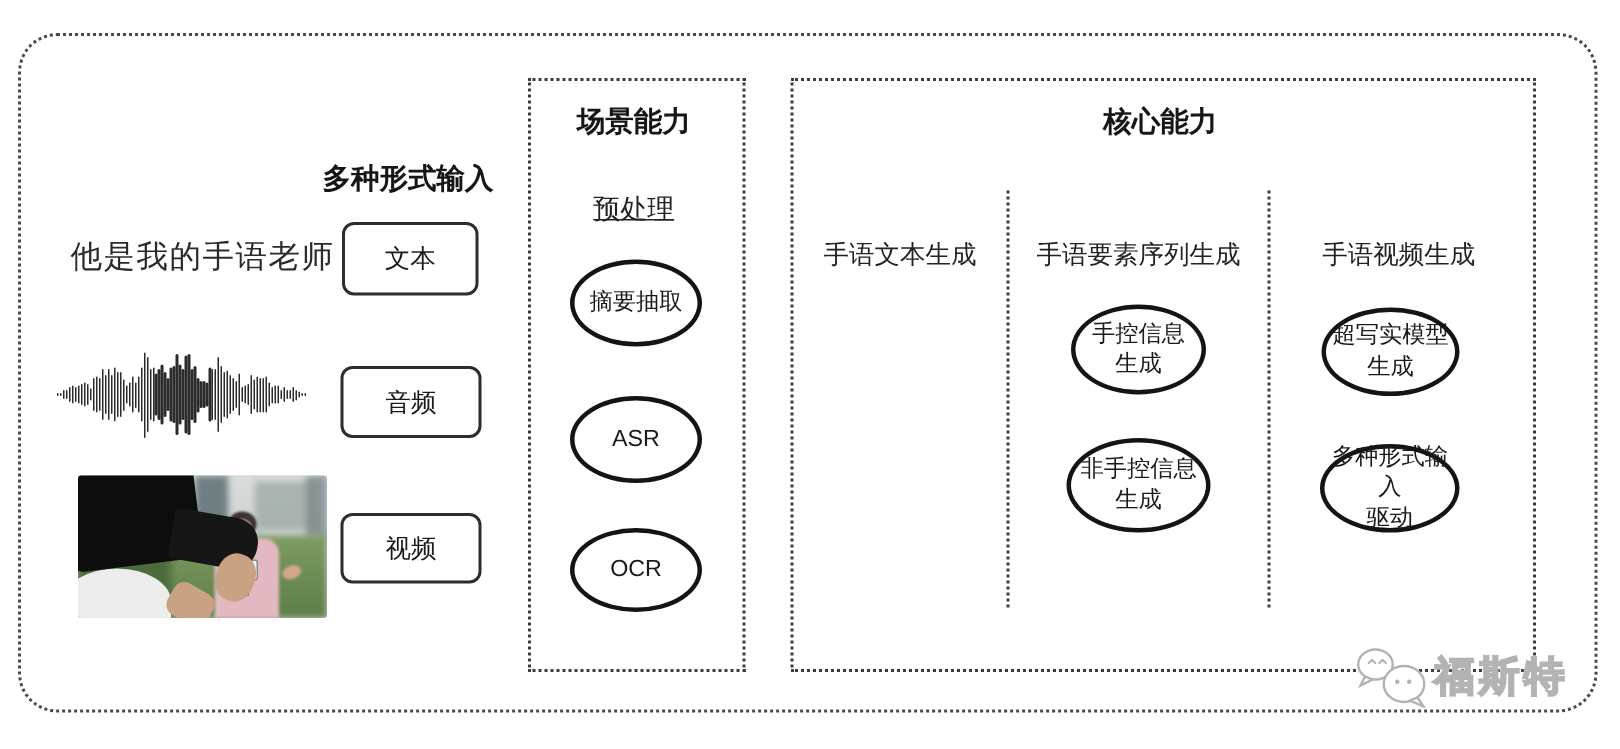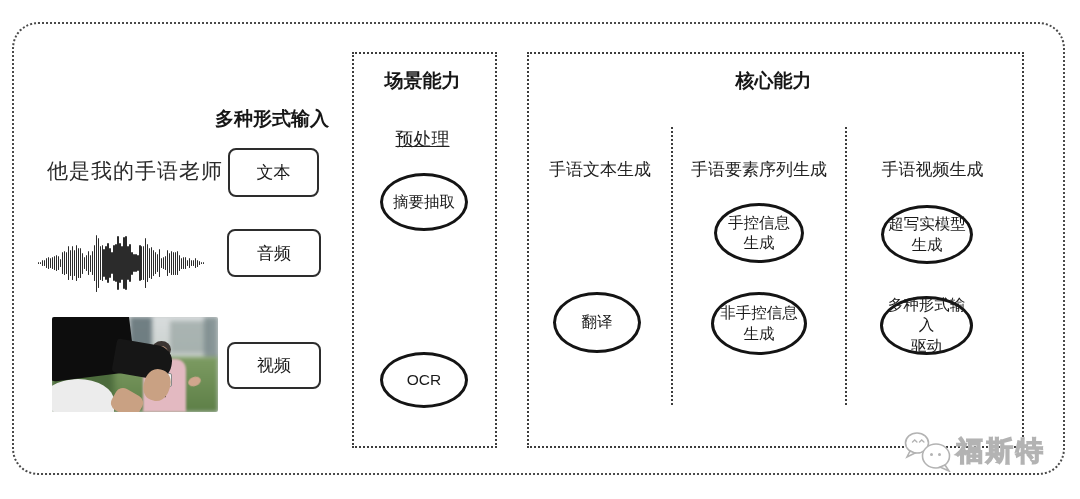--- a/index.html
+++ b/index.html
@@ -23,21 +23,21 @@
   .node{position:absolute;border:3px solid #141414;border-radius:50%;
     display:flex;align-items:center;justify-content:center;text-align:center;
     font-size:15.5px;line-height:1.3;color:#1a1a1a;white-space:pre-line;background:#fff;}
 
   .input-heading{position:absolute;left:215px;top:106px;font-size:19px;font-weight:bold;color:#161616;}
   .sample-text{position:absolute;left:47px;top:157px;font-size:21px;color:#2a2a2a;letter-spacing:1px;}
 
   .input-box{position:absolute;border:2px solid #2d2d2d;border-radius:8px;background:#fff;
     display:flex;align-items:center;justify-content:center;font-size:17px;color:#1a1a1a;}
   .box-text{left:228px;top:148px;width:87px;height:45px;}
-  .box-audio{left:227px;top:229px;width:90px;height:44px;}
+  .box-audio{left:227px;top:244px;width:90px;height:44px;}
   .box-video{left:227px;top:342px;width:90px;height:43px;}
 
   .waveform{position:absolute;left:38px;top:230px;width:168px;height:66px;
     display:flex;align-items:center;}
   .waveform span{display:inline-block;width:1.3px;margin-right:0.7px;background:#2b2b2b;border-radius:1px;}
 
   .photo{position:absolute;left:52px;top:317px;width:166px;height:95px;background:#c9d0cc;
     overflow:hidden;border-radius:2px;}
   .photo div{position:absolute;}
   .ph-sky{left:0;top:0;width:166px;height:50px;background:linear-gradient(#d8dcdd,#c6cec9);filter:blur(1px);}
@@ -186,32 +186,32 @@
     <div class="ph-hand1"></div>
   </div>
   <div class="input-box box-video">
     <span>视频</span>
   </div>
 
   <div class="dash-box scene-box"></div>
   <div class="box-title" style="left:352px;top:68px;width:141px;">场景能力</div>
   <div class="stage-label" style="left:352px;top:127px;width:141px;text-decoration:underline;">预处理</div>
   <div class="node" style="left:380px;top:173px;width:82px;height:52px;">摘要抽取</div>
+  <div class="node" style="left:380px;top:264px;width:82px;height:52px;">ASR</div>
   <div class="node" style="left:380px;top:352px;width:82px;height:50px;">OCR</div>
 
   <div class="dash-box core-box"></div>
   <div class="box-title" style="left:527px;top:68px;width:493px;">核心能力</div>
   <div class="divider" style="left:671px;"></div>
   <div class="divider" style="left:845px;"></div>
 
   <div class="col-label" style="left:529px;width:142px;">手语文本生成</div>
   <div class="col-label" style="left:673px;width:172px;">手语要素序列生成</div>
   <div class="col-label" style="left:847px;width:171px;">手语视频生成</div>
 
-  <div class="node" style="left:553px;top:292px;width:82px;height:55px;">翻译</div>
 
   <div class="node" style="left:714px;top:203px;width:84px;height:54px;">手控信息
 生成</div>
   <div class="node" style="left:711px;top:292px;width:90px;height:57px;">非手控信息
 生成</div>
 
   <div class="node" style="left:881px;top:205px;width:86px;height:53px;">超写实模型
 生成</div>
   <div class="node" style="left:880px;top:296px;width:87px;height:53px;">多种形式输入
 驱动</div>

